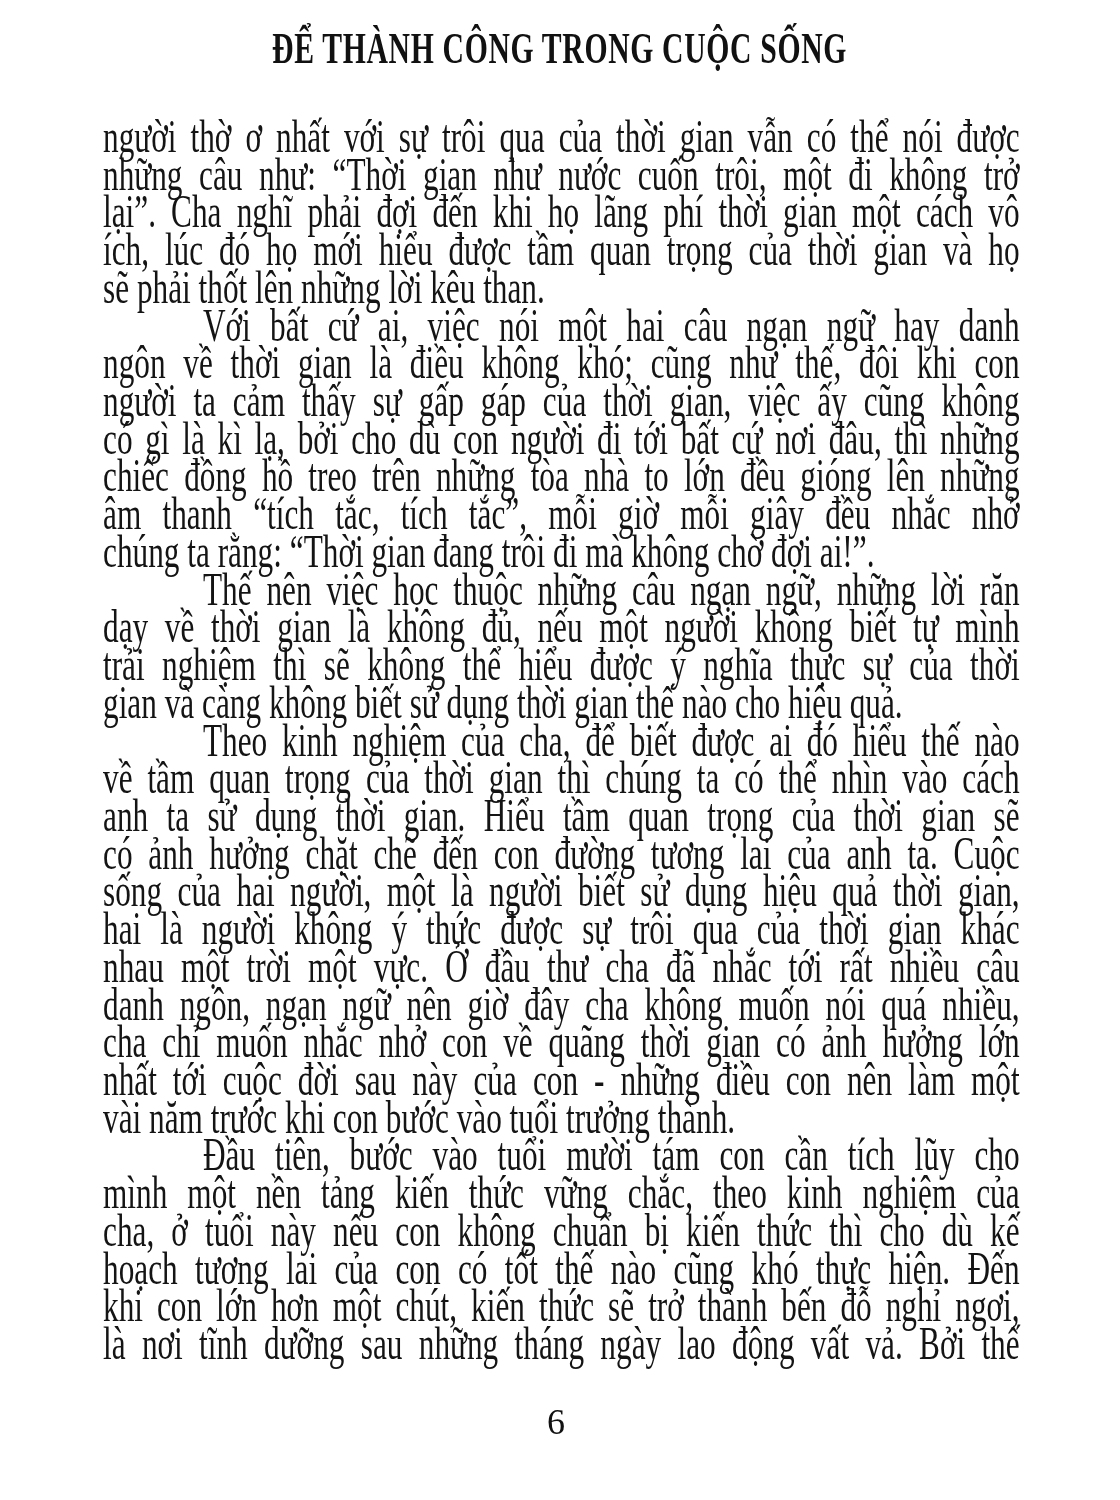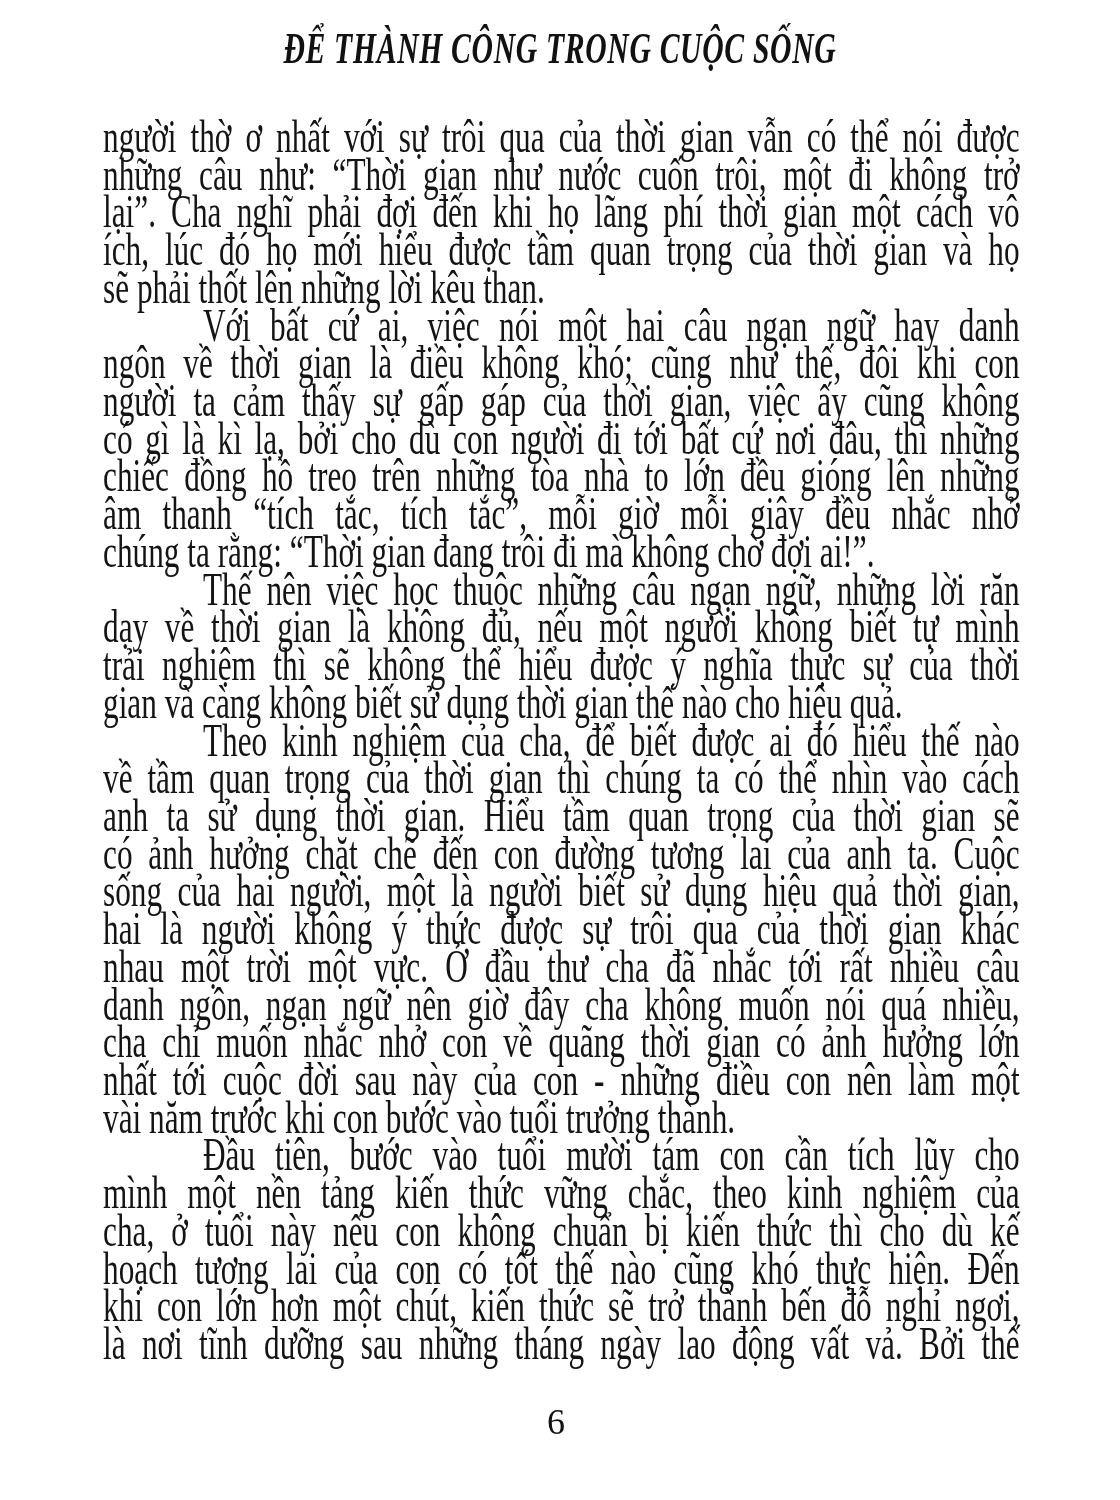--- a/index.html
+++ b/index.html
@@ -13,21 +13,20 @@
   }
   .page {
     position: absolute; inset: 0;
     background: #ffffff;
   }
   .title {
     position: absolute;
     left: 0; right: 0; top: 26px;
     text-align: center;
     white-space: nowrap;
-    font-style: italic;
   }
   .title-inner {
     display: inline-block;
     transform: scaleX(0.66);
     transform-origin: center top;
     font-family: "Liberation Serif", serif;
     font-weight: bold;
     font-size: 45px;
     line-height: 45px;
     letter-spacing: 1px;

